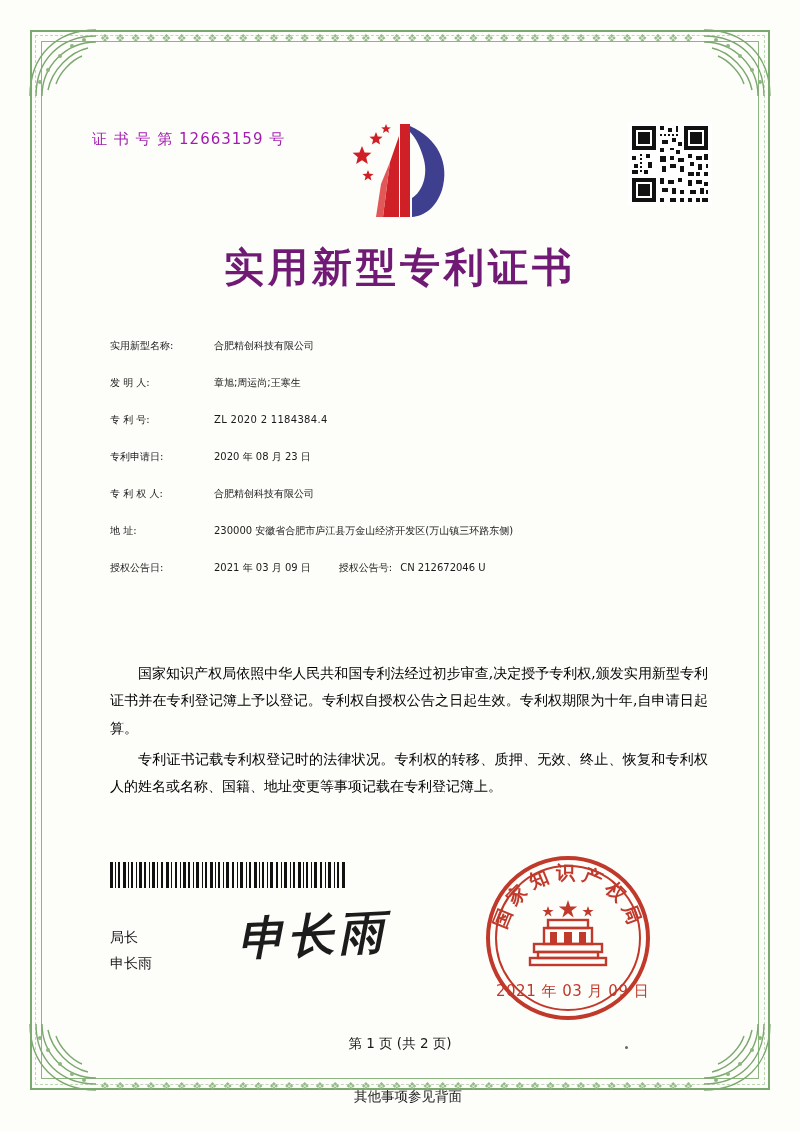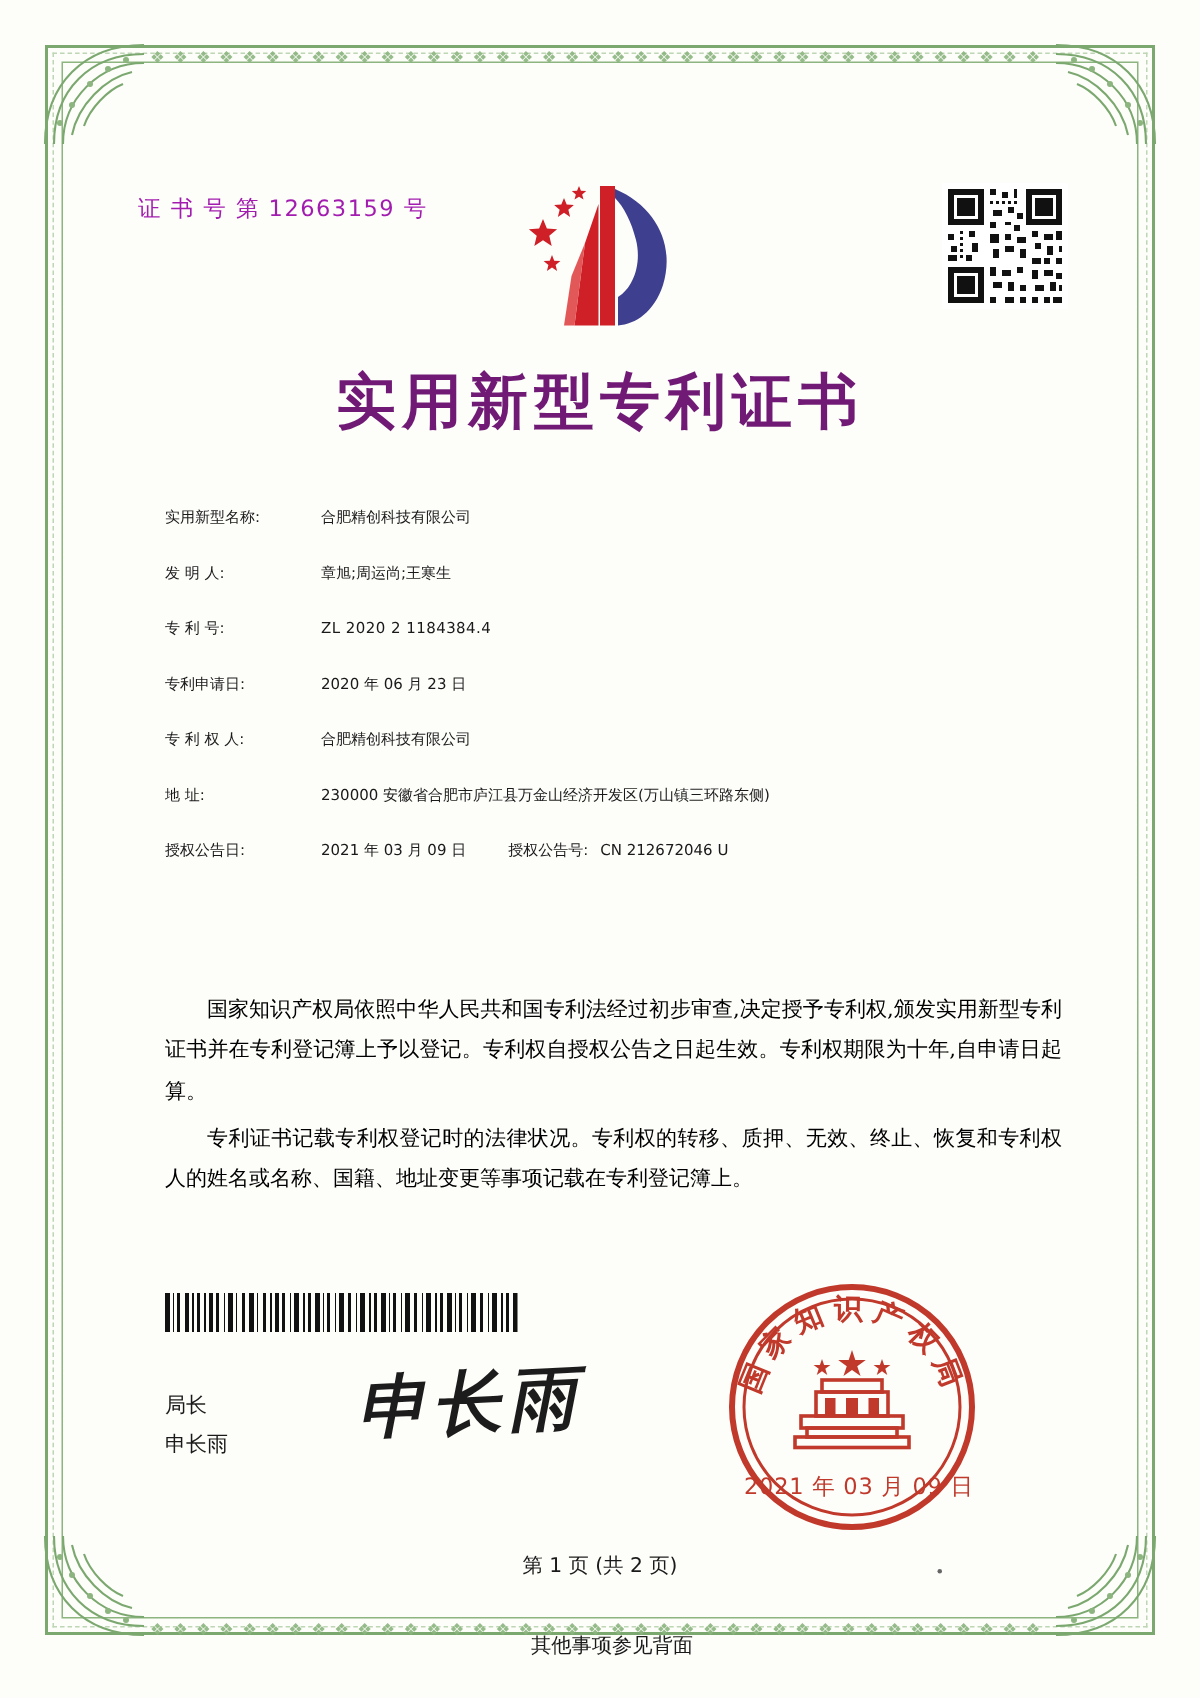--- a/index.html
+++ b/index.html
@@ -386,21 +386,21 @@
       <span class="f-value">章旭;周运尚;王寒生</span>
     </div>
     <div class="field-row">
       <span class="f-label">专 利 号:</span>
       <span class="f-sep"></span>
       <span class="f-value mono">ZL 2020 2 1184384.4</span>
     </div>
     <div class="field-row">
       <span class="f-label">专利申请日:</span>
       <span class="f-sep"></span>
-      <span class="f-value">2020 年 06 月 23 日</span>
+      <span class="f-value">2020 年 08 月 23 日</span>
     </div>
     <div class="field-row">
       <span class="f-label">专 利 权 人:</span>
       <span class="f-sep"></span>
       <span class="f-value">合肥精创科技有限公司</span>
     </div>
     <div class="field-row">
       <span class="f-label">地       址:</span>
       <span class="f-sep"></span>
       <span class="f-value">230000  安徽省合肥市庐江县万金山经济开发区(万山镇三环路东侧)</span>

